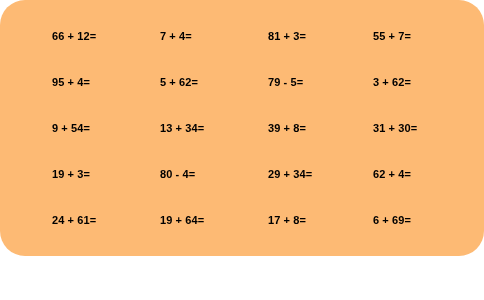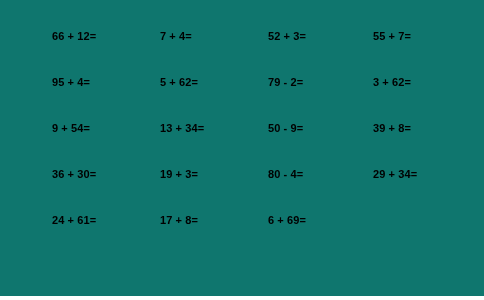--- a/index.html
+++ b/index.html
@@ -7,23 +7,24 @@
     margin: 0;
     padding: 0;
     background: #ffffff;
   }
   body {
     font-family: "Liberation Sans", sans-serif;
   }
   #worksheet {
     position: relative;
     width: 484px;
-    height: 296px;
-    background: #0f766e;
+    height: 256px;
+    background: #fdba74;
     overflow: hidden;
+    border-radius: 25px;
   }
   .problem-grid {
     position: absolute;
     left: 52px;
     top: 13px;
     width: 420px;
     display: grid;
     grid-template-columns: 108px 108px 105px 99px;
     grid-auto-rows: 46.2px;
     align-items: center;
@@ -38,36 +39,37 @@
     line-height: 1;
   }
 </style>
 </head>
 <body>
 
 <div id="worksheet">
   <div class="problem-grid">
     <div class="problem">66 + 12=</div>
     <div class="problem">7 + 4=</div>
-    <div class="problem">52 + 3=</div>
+    <div class="problem">81 + 3=</div>
 
     <div class="problem">55 + 7=</div>
     <div class="problem">95 + 4=</div>
     <div class="problem">5 + 62=</div>
-    <div class="problem">79 - 2=</div>
+    <div class="problem">79 - 5=</div>
 
     <div class="problem">3 + 62=</div>
     <div class="problem">9 + 54=</div>
     <div class="problem">13 + 34=</div>
-    <div class="problem">50 - 9=</div>
 
     <div class="problem">39 + 8=</div>
-    <div class="problem">36 + 30=</div>
+    <div class="problem">31 + 30=</div>
     <div class="problem">19 + 3=</div>
     <div class="problem">80 - 4=</div>
 
     <div class="problem">29 + 34=</div>
+    <div class="problem">62 + 4=</div>
     <div class="problem">24 + 61=</div>
 
+    <div class="problem">19 + 64=</div>
     <div class="problem">17 + 8=</div>
     <div class="problem">6 + 69=</div>
   </div>
 </div>
 
 </body></html>

